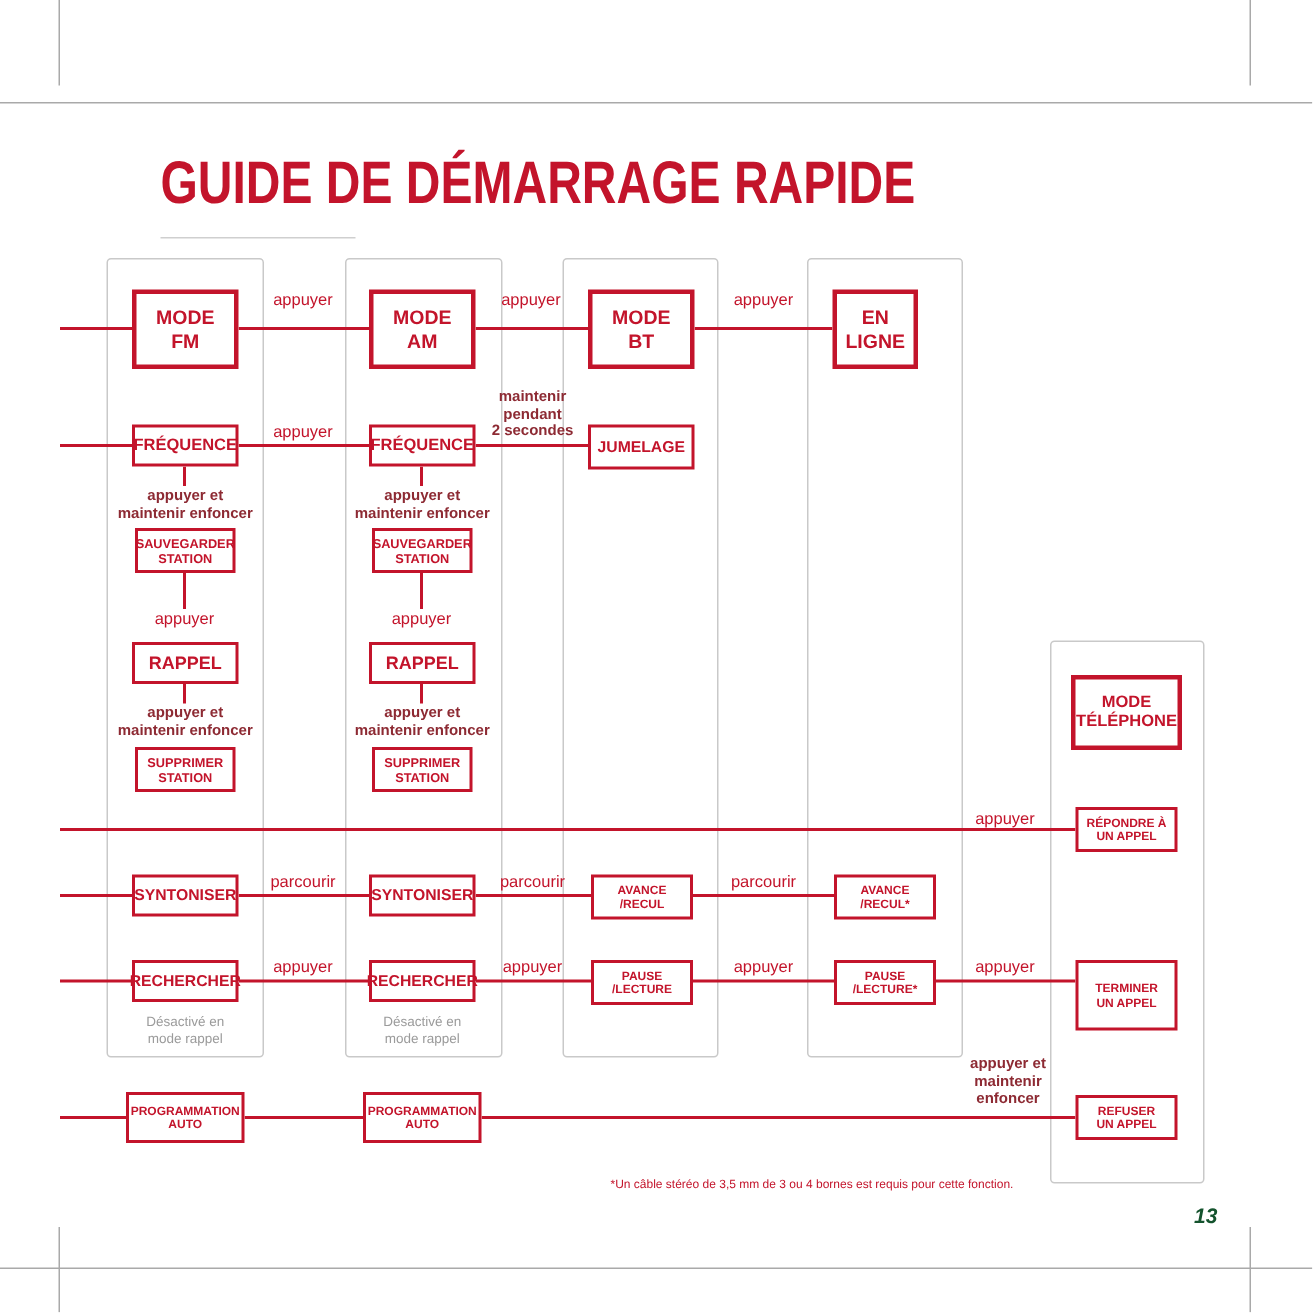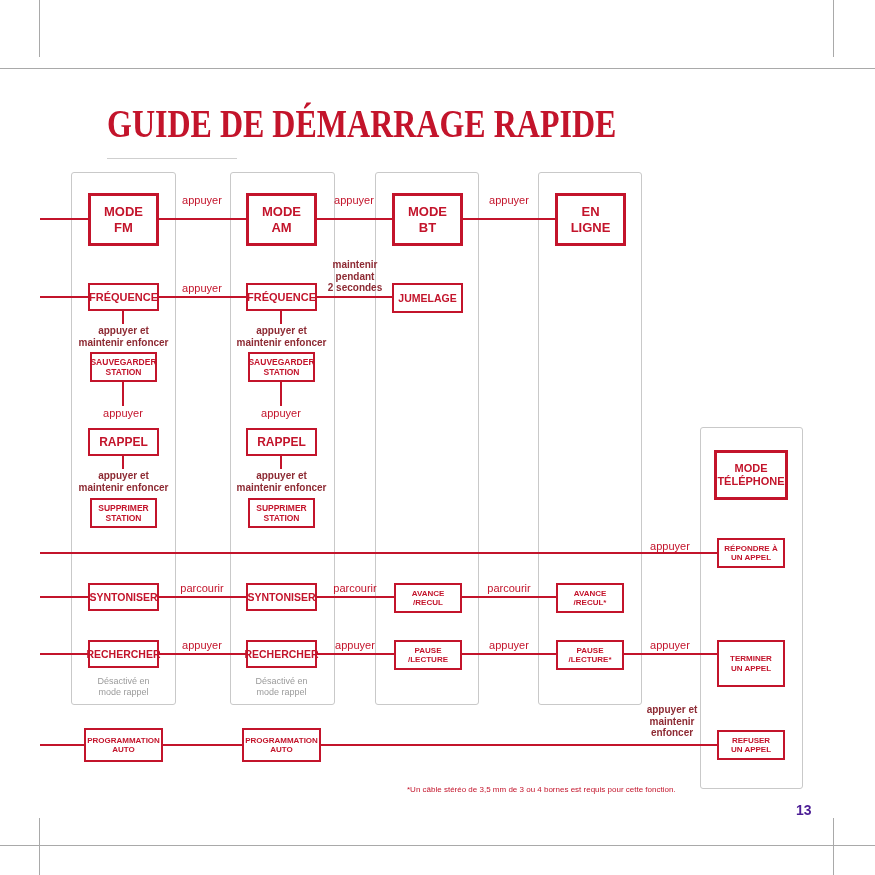--- a/index.html
+++ b/index.html
@@ -2,40 +2,40 @@
 <html><head>
 <meta charset="utf-8">
 <style>
   * { box-sizing: border-box; margin: 0; padding: 0; }
   html, body { background: #ffffff; }
   .canvas {
     position: relative; width: 875px; height: 875px; background: #ffffff;
     font-family: "Liberation Sans", sans-serif; overflow: hidden;
   }
   .mark { position: absolute; background: #a9a9a9; z-index: 0; }
-  .title-wrap { position: absolute; z-index: 3; font-family: Liberation Serif, serif; }
+  .title-wrap { position: absolute; z-index: 3; }
   .title-text {
     display: inline-block; color: #c3142b; font-weight: bold; font-size: 40px;
     transform: scaleX(.8); transform-origin: left top; white-space: nowrap; letter-spacing: 0;
   }
   .gbox { position: absolute; border: 1px solid #c9c9c9; border-radius: 3px; z-index: 1; background: transparent; }
   .rl { position: absolute; background: #c3142b; z-index: 2; }
   .bigbox, .box {
     position: absolute; background: #fff; color: #c3142b; display: flex; flex-direction: column;
     align-items: center; justify-content: center; text-align: center; font-weight: bold;
     z-index: 3; line-height: 1.18;
   }
   .bigbox { border: 3px solid #c3142b; font-size: 13px; }
   .box { border: 2px solid #c3142b; font-size: 11px; }
   .lbl { position: absolute; color: #c3142b; font-size: 11px; text-align: center; z-index: 3; line-height: 1.1; }
   .dlbl { position: absolute; color: #8d2a33; font-size: 10px; font-weight: bold; text-align: center; z-index: 3; line-height: 1.15; }
   .gtxt { position: absolute; color: #9b9b9b; font-size: 9px; text-align: center; z-index: 3; line-height: 1.25; }
   .footnote { position: absolute; color: #c3142b; font-size: 8px; line-height: 10px; z-index: 3; }
   .footer-note { position: absolute; color: #8f8f8f; font-size: 12px; font-style: italic; z-index: 3; }
-  .pagenum { position: absolute; color: #4c1d95; font-size: 14px; font-weight: bold; z-index: 3; }
+  .pagenum { position: absolute; color: #14532d; font-size: 14px; font-weight: bold; z-index: 3; font-style: italic; }
 </style>
 </head>
 <body>
 
 <div class="canvas">
 
   <div class="mark" style="left:39px;top:0;width:1px;height:57px"></div>
   <div class="mark" style="left:833px;top:0;width:1px;height:57px"></div>
   <div class="mark" style="left:0;top:68px;width:875px;height:1px"></div>
   <div class="mark" style="left:39px;top:818px;width:1px;height:57px"></div>
@@ -147,21 +147,21 @@
       <div>FM</div>
     </div>
   <div class="bigbox" style="left:246px;top:193px;width:71px;height:53px">
       <div>MODE</div>
       <div>AM</div>
     </div>
   <div class="bigbox" style="left:392px;top:193px;width:71px;height:53px">
       <div>MODE</div>
       <div>BT</div>
     </div>
-  <div class="bigbox" style="left:555px;top:193px;width:71px;height:53px">
+  <div class="bigbox" style="left:555px;top:193px;width:57px;height:53px">
       <div>EN</div>
       <div>LIGNE</div>
     </div>
   <div class="bigbox" style="left:714px;top:450px;width:74px;height:50px;font-size:11px">
       <div>MODE</div>
       <div>TÉLÉPHONE</div>
     </div>
 
   <div class="box" style="left:88px;top:283px;width:71px;height:28px">FRÉQUENCE</div>
   <div class="box" style="left:90px;top:352px;width:67px;height:30px;font-size:8.5px">

